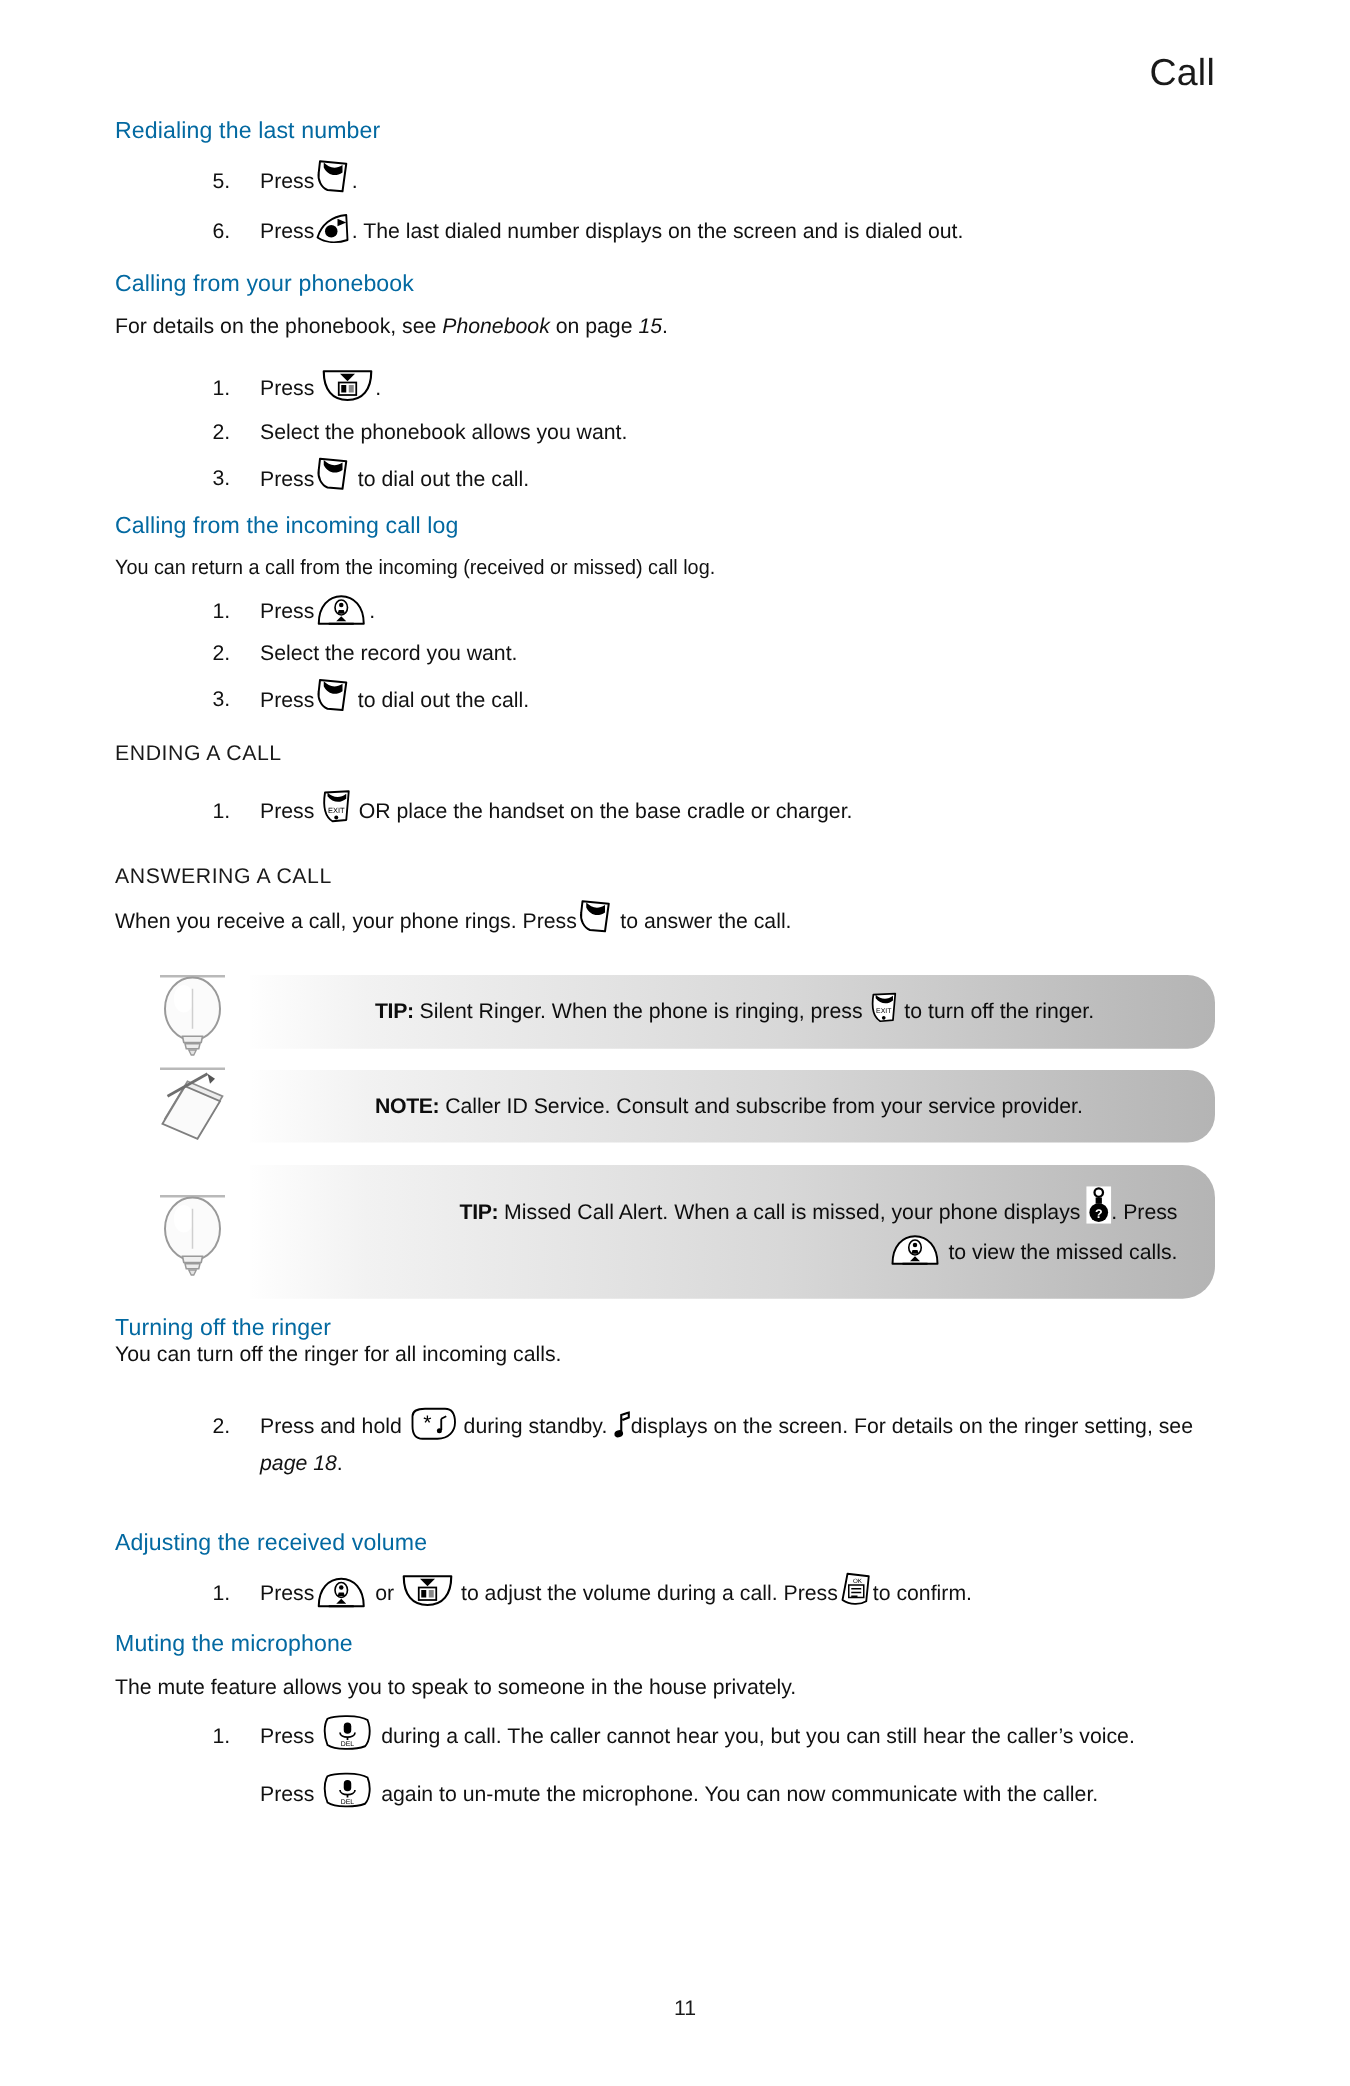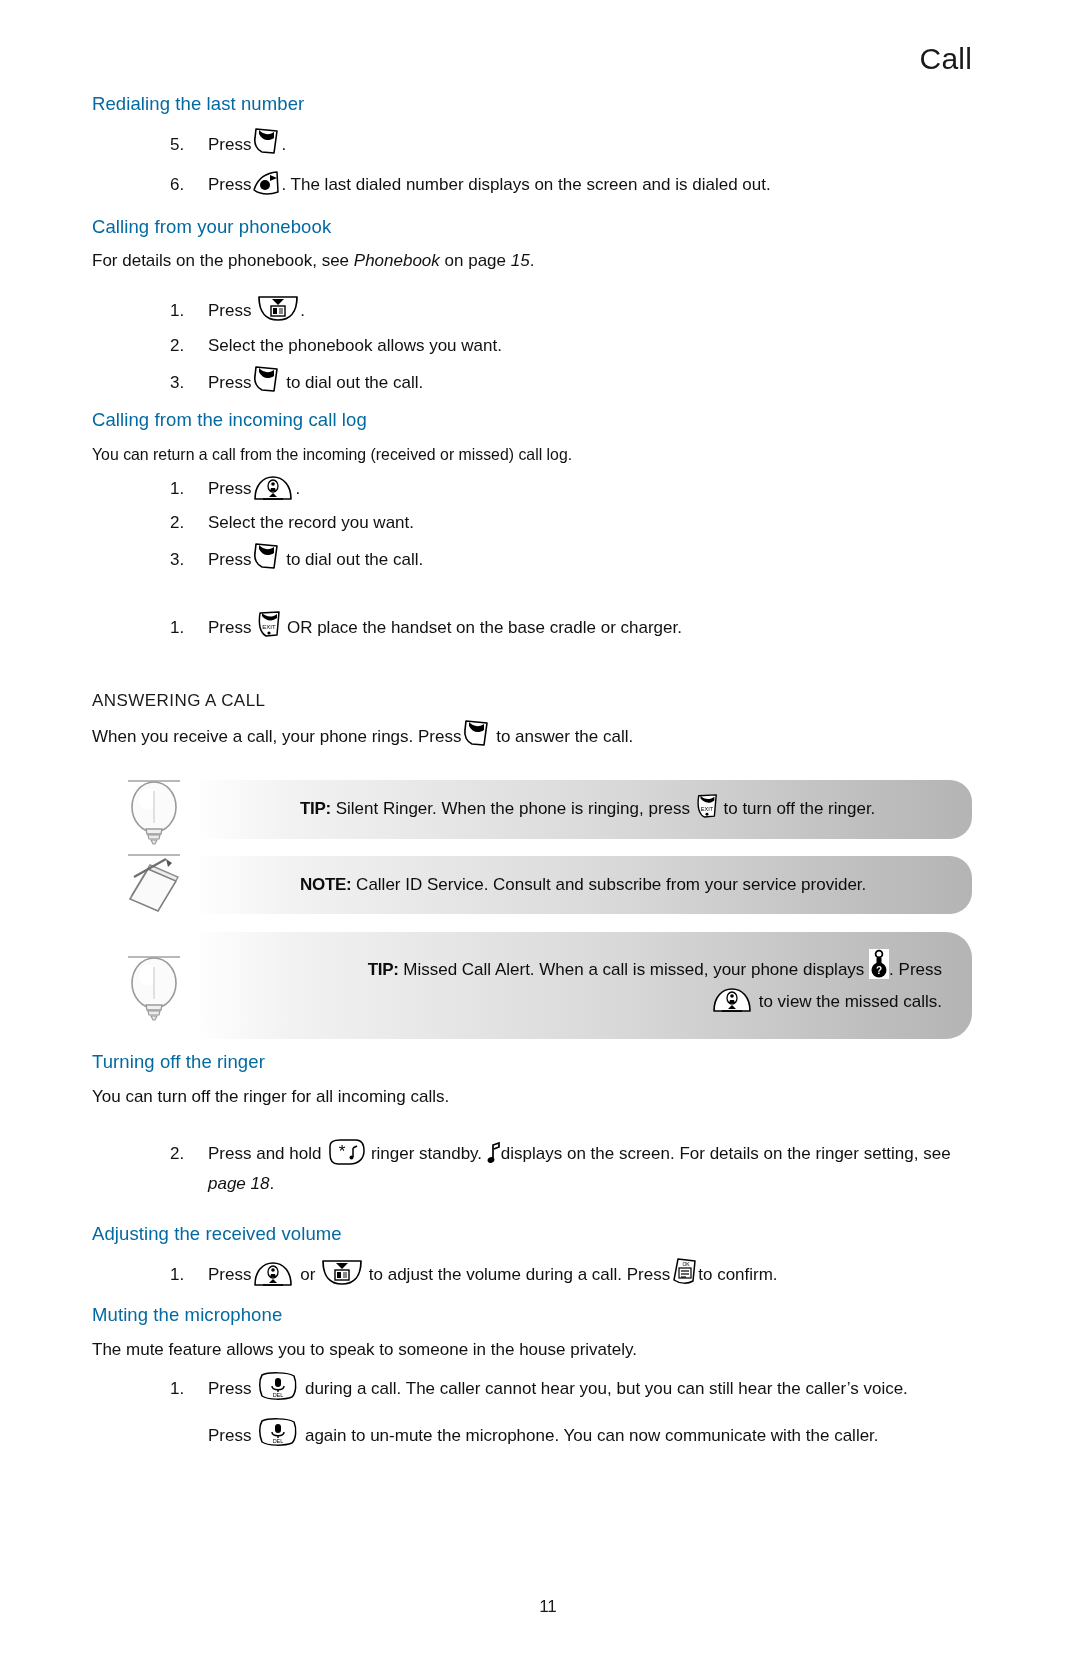--- a/index.html
+++ b/index.html
@@ -246,20 +246,21 @@
             <span>Press</span><span class="ico ico-talk"><svg viewBox="0 0 30 30">
                   <path d="M5 3 L26 5 L23 27 L11 26 C6 24 3 18 4 12 Z" fill="#fff" stroke="#000" stroke-width="1.6" stroke-linejoin="round"></path>
                   <path d="M8 8 C11 14 17 16 23 12 L23 6 C17 10 12 8 8 4 Z" fill="#000"></path>
                 </svg></span>&nbsp;<span>to dial out the call.</span>
           </span>
         </div>
       </div>
     </div>
 
     <div style="position:absolute; left:0; top:592px; width:880px;">
+      <div class="h-caps">ENDING A CALL</div>
       <div style="margin-top:22px;">
         <div class="numrow" style="line-height:1.6;">
           <span class="num">1.</span>
           <span class="txt">
             <span>Press</span>&nbsp;<span class="ico ico-exit"><svg viewBox="0 0 26 28">
                   <path d="M4 3 L23 2 L21 25 L10 26 C5 23 2 16 4 3 Z" fill="#fff" stroke="#000" stroke-width="1.5" stroke-linejoin="round"></path>
                   <path d="M6 6 C10 11 16 12 21 8 L21 4 C16 8 10 7 6 3 Z" fill="#000"></path>
                   <text x="13" y="19" font-family="Liberation Sans, sans-serif" font-size="6" text-anchor="middle" fill="#000">EXIT</text>
                   <circle cx="13" cy="23" r="1.6" fill="#000"></circle>
                 </svg></span>&nbsp;<span>OR place the handset on the base cradle or charger.</span>
@@ -347,32 +348,32 @@
                 <path d="M19 16 L25 16 L24 13 L20 13 Z" fill="#000"></path>
                 <path d="M22 18 L26 22 L18 22 Z" fill="#000"></path>
                 <line x1="12" y1="24" x2="32" y2="24" stroke="#000" stroke-width="1.6"></line>
               </svg></span>&nbsp;<span>to view the missed calls.</span>
         </div>
       </div>
     </div>
 
     <div style="position:absolute; left:0; top:1050px; width:880px;">
       <div class="h-sub">Turning off the ringer</div>
-      <div class="body-text" style="margin-top:13px;">You can turn off the ringer for all incoming calls.</div>
+      <div class="body-text" style="">You can turn off the ringer for all incoming calls.</div>
 
       <div style="margin-top:30px;">
         <div class="numrow" style="line-height:1.75;">
           <span class="num">2.</span>
           <span class="txt">
             <span>Press and hold</span>&nbsp;<span class="ico ico-star"><svg viewBox="0 0 40 28">
                   <path d="M4 8 C4 4 8 2 14 2 L30 2 C36 2 38 7 38 13 C38 20 33 26 24 26 L12 26 C6 26 4 22 4 16 Z" fill="#fff" stroke="#000" stroke-width="1.5"></path>
                   <text x="16" y="19" font-family="Liberation Sans, sans-serif" font-size="17" text-anchor="middle" fill="#000">*</text>
                   <path d="M27 10 L27 19 M27 10 L31 8" stroke="#000" stroke-width="1.5" fill="none"></path>
                   <circle cx="25.5" cy="19.5" r="2" fill="#000"></circle>
-                </svg></span>&nbsp;<span>ringer standby.</span>&nbsp;<span class="ico" style="width:14px;height:22px;top:-2px;"><svg viewBox="0 0 14 22">
+                </svg></span>&nbsp;<span>during standby.</span>&nbsp;<span class="ico" style="width:14px;height:22px;top:-2px;"><svg viewBox="0 0 14 22">
                   <path d="M6 18 L6 3 L12 1 L12 5 L7 7" stroke="#000" stroke-width="1.7" fill="none"></path>
                   <ellipse cx="4" cy="18" rx="3.5" ry="2.8" fill="#000" transform="rotate(-20 4 18)"></ellipse>
                 </svg></span><span>displays on the screen. For details on the ringer setting, see </span><span class="italic">page 18</span><span>.</span>
           </span>
         </div>
       </div>
     </div>
 
     <div style="position:absolute; left:0; top:1222px; width:880px;">
       <div class="h-sub">Adjusting the received volume</div>

